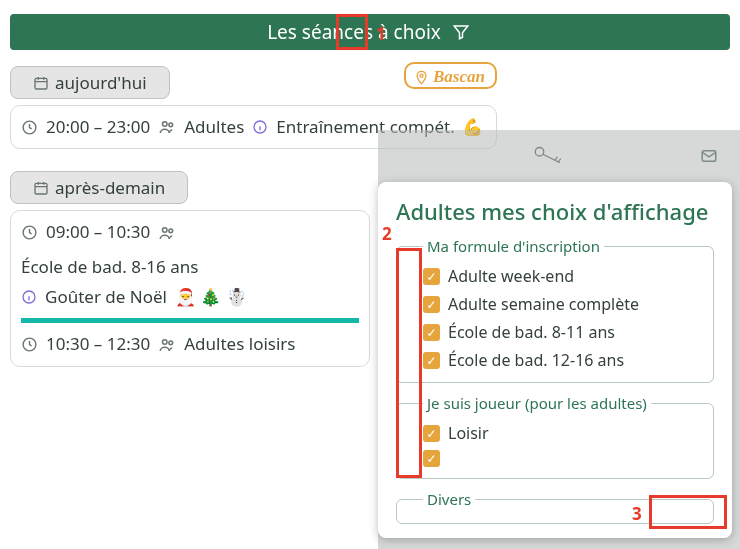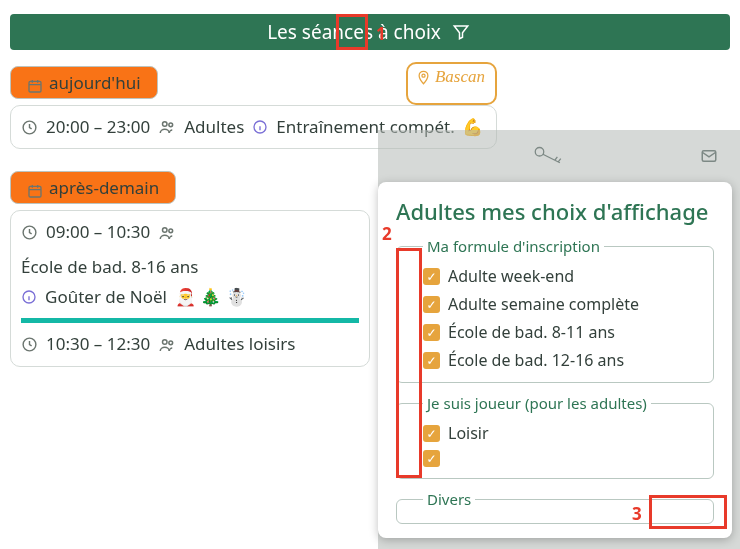--- a/index.html
+++ b/index.html
@@ -1,22 +1,22 @@
 <!DOCTYPE html>
 <html><head>
 <meta charset="utf-8">
 <style>
   *{box-sizing:border-box}
   body{margin:0;font-family:system-ui,-apple-system,sans-serif;background:#fff;color:#33403b;width:740px;height:549px;position:relative;overflow:hidden}
   .banner{background:#2e7554;color:#fff;height:36px;display:flex;align-items:center;justify-content:center;margin:14px 10px 10px 10px;border-radius:4px;font-size:19px;gap:8px}
   .filter-btn{width:24px;height:24px;display:inline-flex;align-items:center;justify-content:center;color:#fff}
   .hl{position:absolute;border:3px solid #e83a2a;pointer-events:none;z-index:30}
   .hl-label{position:absolute;color:#e83a2a;font-weight:700;font-size:17px;z-index:31}
-  .day-chip{display:inline-flex;align-items:flex-end;gap:6px;border:1px solid #bcc4c0;border-radius:8px;padding:4px 16px;margin:6px 0 4px 10px;font-size:17px;color:#33403b;background:#f97316}
-  .loc-chip{position:absolute;right:243px;top:62px;display:inline-flex;align-items:center;gap:4px;border:2px solid #e6a43d;color:#e6a43d;font-family:Georgia,serif;font-style:italic;font-weight:400;padding:3px 10px 16px 8px;border-radius:10px;font-size:17px;background:#fff}
+  .day-chip{display:inline-flex;align-items:center;gap:6px;border:1px solid #bcc4c0;border-radius:8px;padding:4px 22px;margin:6px 0 4px 10px;font-size:17px;color:#33403b;background:#e5e5e5}
+  .loc-chip{position:absolute;right:243px;top:62px;display:inline-flex;align-items:center;gap:4px;border:2px solid #e6a43d;color:#e6a43d;font-family:Georgia,serif;font-style:italic;font-weight:700;padding:3px 10px 0 8px;border-radius:10px;font-size:17px;background:#fff}
   .session-card{border:1px solid #d5dbd8;border-radius:10px;margin:2px 10px 16px 10px;padding:8px 10px;font-size:17px;line-height:1.55}
   .row{display:flex;flex-wrap:wrap;align-items:center;gap:8px}
   .ico{display:inline-flex;align-items:center;justify-content:center;color:#6b756f}
   .shade{position:absolute;left:378px;top:130px;right:0;bottom:0;background:rgba(180,186,183,.55)}
   .topbar-ghost{position:absolute;left:378px;top:130px;right:0;height:52px;display:flex;align-items:center;justify-content:space-between;padding:0 20px;color:#7d8985}
   .modal{position:absolute;left:378px;top:182px;width:354px;background:#fff;border-radius:8px;box-shadow:0 2px 10px rgba(0,0,0,.25);padding:14px 18px 4px 18px;color:#2f6b4f}
   .modal h2{margin:0 0 10px 0;font-size:22px;font-weight:500;color:#2e7554}
   fieldset{border:1px solid #b9c8c1;border-radius:6px;margin:0 0 10px 0;padding:6px 10px 8px 26px}
   legend{padding:0 4px;font-size:15px;color:#2e7554}
   .opt{display:flex;align-items:center;gap:8px;padding:3px 0;font-size:16px;color:#33403b}

